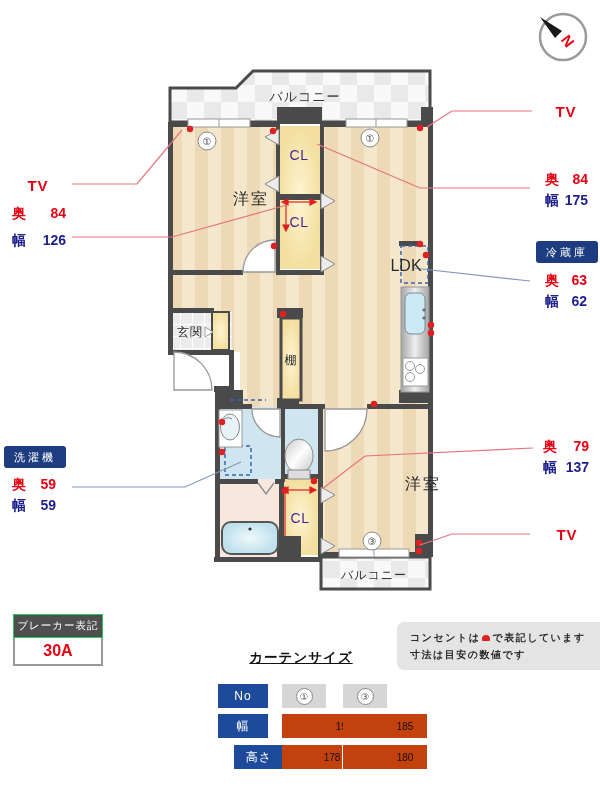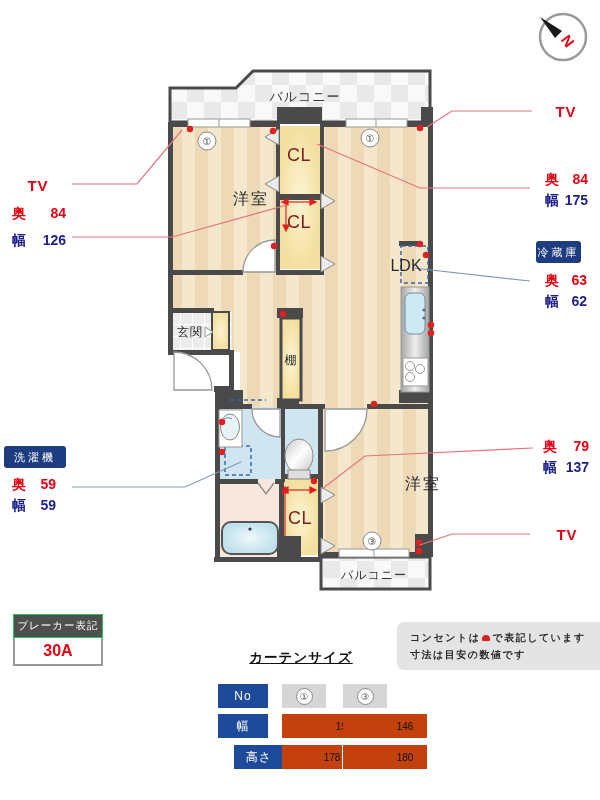--- a/index.html
+++ b/index.html
@@ -2,21 +2,21 @@
 <html><head>
 <meta charset="utf-8">
 <style>
   html,body{margin:0;padding:0;}
   body{font-family:"Liberation Sans","DejaVu Sans",sans-serif;}
   #canvas{position:relative;width:600px;height:800px;background:#ffffff;overflow:hidden;}
   #plan-svg{position:absolute;left:0;top:0;}
   .lbl{position:absolute;transform:translate(-50%,-50%);color:#222;white-space:nowrap;}
   .room{font-size:16px;letter-spacing:2px;color:#2a2a2a;margin-left:45px;}
   .small-room{font-size:12px;letter-spacing:1px;color:#2a2a2a;}
-  .cl{font-size:18px;color:#7f1d1d;letter-spacing:0.5px;}
+  .cl{font-size:14px;color:#4c1d95;letter-spacing:0.5px;}
   .balc{font-size:13px;letter-spacing:1px;color:#333;}
   .circle-mark{position:absolute;width:17px;height:17px;border:1px solid #888;border-radius:50%;
     background:#fff;font-size:10px;color:#444;display:flex;align-items:center;justify-content:center;
     transform:translate(-50%,-50%);}
   .red{color:#e60012;}
   .blue{color:#1c1e8c;}
   .tv{position:absolute;font-size:15px;font-weight:bold;transform:translate(-50%,-50%);letter-spacing:1px;}
   .dim-row{position:absolute;display:flex;justify-content:space-between;font-size:14px;font-weight:bold;}
   .badge{position:absolute;background:#1e3d80;color:#fff;font-size:11px;letter-spacing:3px;
     border-radius:3px;display:flex;align-items:center;justify-content:center;}
@@ -281,21 +281,21 @@
   <div class="tv red" style="left:566px;top:111px;">TV</div>
   <div class="dim-row red" style="left:545px;top:171px;width:43px;">
     <span>奥</span>
     <span>84</span>
   </div>
   <div class="dim-row blue" style="left:545px;top:192px;width:43px;">
     <span>幅</span>
     <span>175</span>
   </div>
 
-  <div class="badge" style="left:536px;top:241px;width:45px;height:22px;">冷蔵庫</div>
+  <div class="badge" style="left:536px;top:241px;width:62px;height:22px;">冷蔵庫</div>
   <div class="dim-row red" style="left:545px;top:272px;width:42px;">
     <span>奥</span>
     <span>63</span>
   </div>
   <div class="dim-row blue" style="left:545px;top:293px;width:42px;">
     <span>幅</span>
     <span>62</span>
   </div>
 
   <div class="badge" style="left:4px;top:446px;width:62px;height:22px;">洗濯機</div>
@@ -329,21 +329,21 @@
     <div class="cell th" style="left:0;top:30px;width:50px;">幅</div>
     <div class="cell th" style="left:16px;top:61px;width:50px;">高さ</div>
 
     <div class="cell no-cell" style="left:64px;top:0;width:44px;">
       <span class="mini-circle">①</span>
     </div>
     <div class="cell no-cell" style="left:125px;top:0;width:44px;">
       <span class="mini-circle">③</span>
     </div>
     <div class="cell val-cell" style="left:64px;top:30px;width:44px;">198</div>
-    <div class="cell val-cell" style="left:125px;top:30px;width:44px;">146</div>
+    <div class="cell val-cell" style="left:125px;top:30px;width:44px;">185</div>
     <div class="cell val-cell" style="left:64px;top:61px;width:20px;">178</div>
     <div class="cell val-cell" style="left:125px;top:61px;width:44px;">180</div>
   </div>
 
   <div class="notes">
     <div><span>コンセントは</span><span class="outlet-sym"></span><span>で表記しています</span></div>
     <div>寸法は目安の数値です</div>
   </div>
 
 

